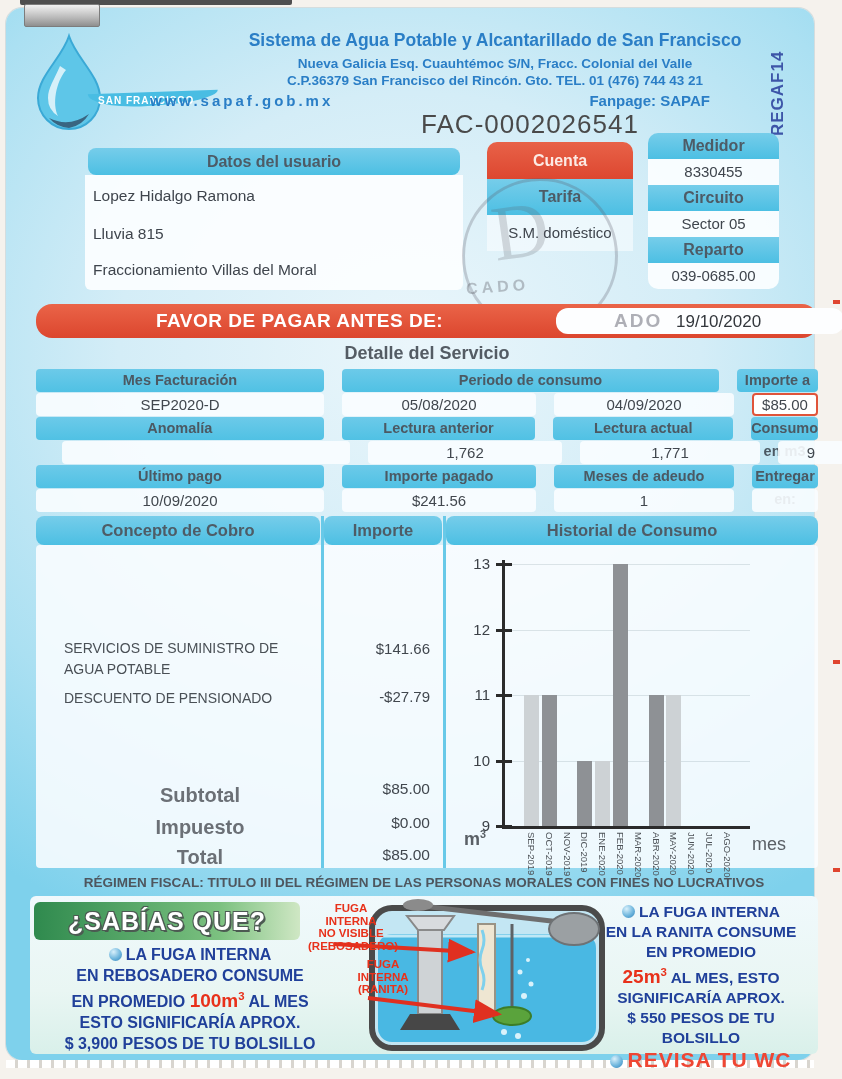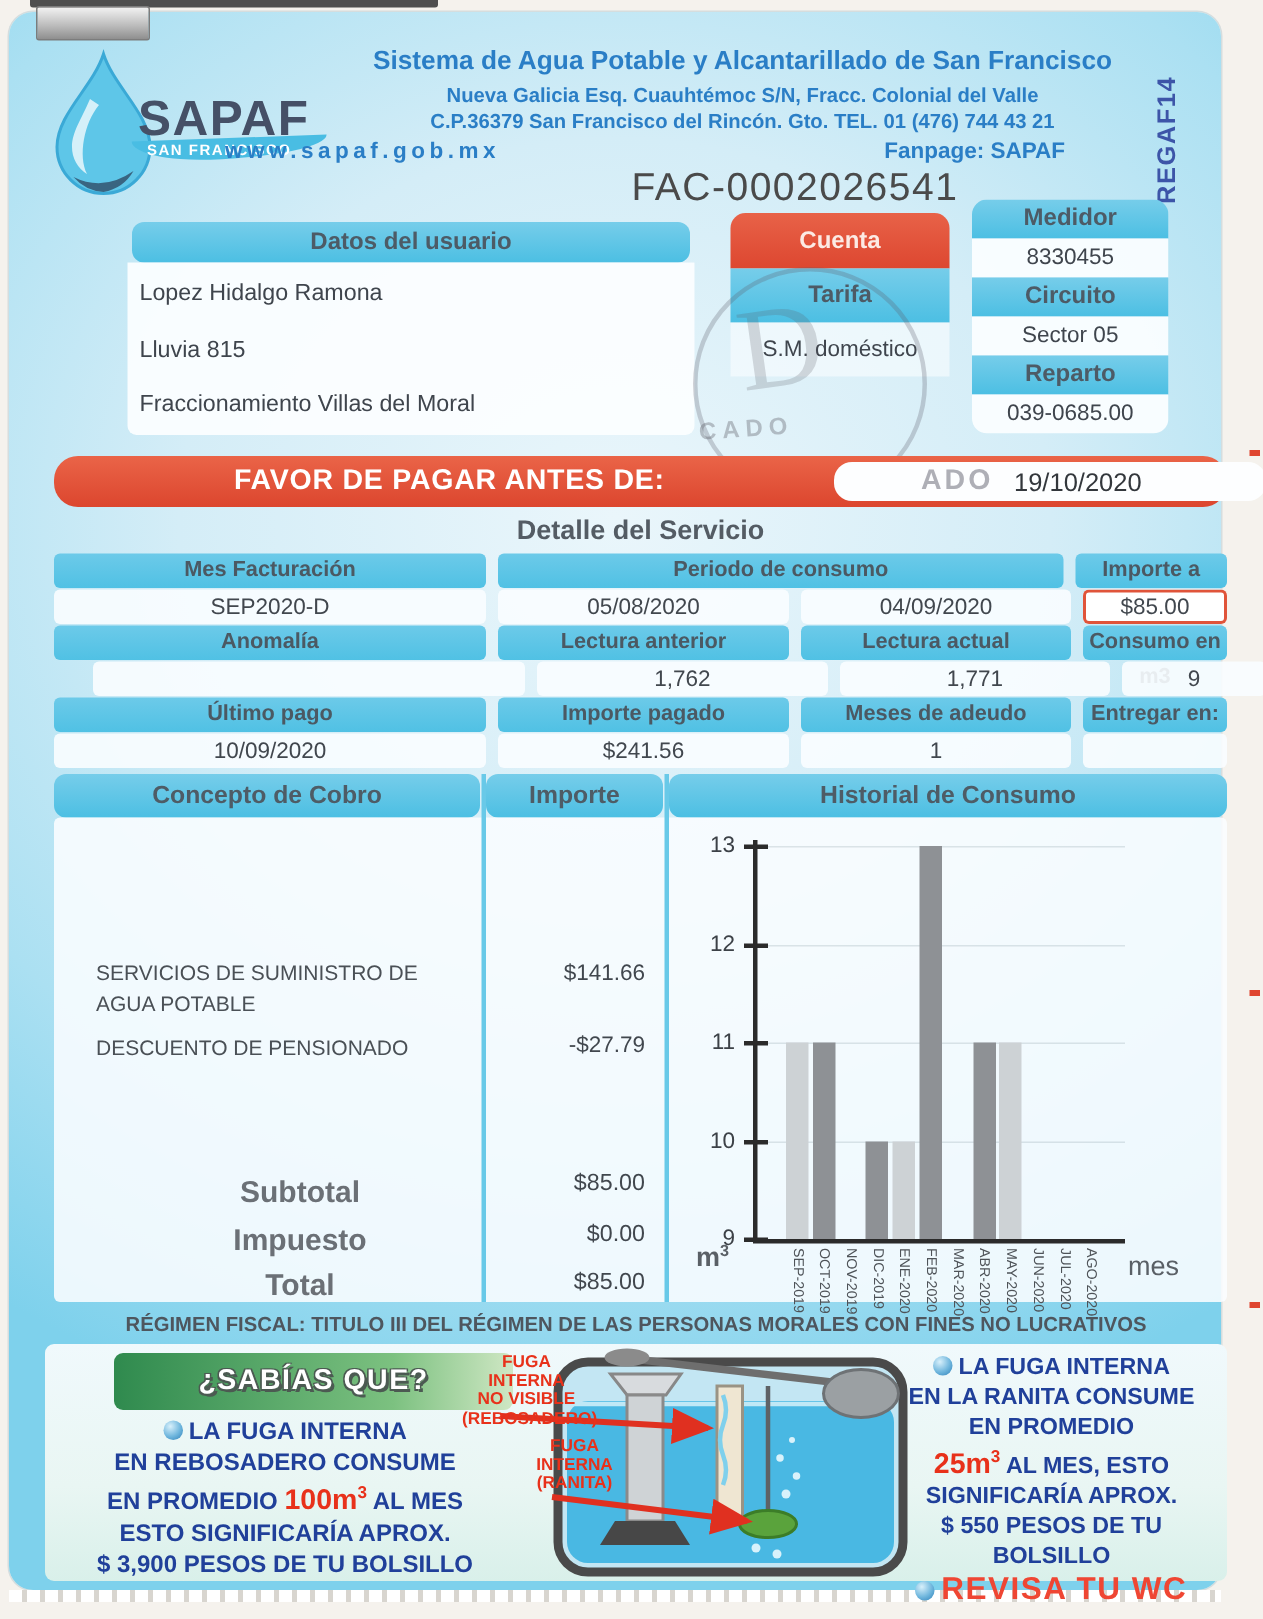--- a/index.html
+++ b/index.html
@@ -41,21 +41,21 @@
   .stamp-letter{left:492px;top:186px;font-family:"Liberation Serif",serif;font-size:78px;color:rgba(90,90,100,.22);transform:rotate(-8deg);}
   .stamp-bottom{left:466px;top:278px;font-size:16px;font-weight:bold;color:rgba(85,85,95,.35);letter-spacing:4px;transform:rotate(-4deg);}
   
   .banner{left:36px;top:304px;width:782px;height:34px;background:linear-gradient(#ea6448,#dc462e);border-radius:16px;}
   .banner .lbl{position:absolute;left:120px;top:6px;color:#fff;font-weight:bold;font-size:19px;letter-spacing:.5px;}
   .banner .datebox{position:absolute;left:520px;top:4px;width:288px;height:26px;background:#fdfeff;border-radius:12px;}
   .banner .date{position:absolute;left:120px;top:4px;font-size:17px;color:#33373c;}
   .banner .stfrag{position:absolute;left:58px;top:2px;font-size:19px;font-weight:bold;color:rgba(110,110,122,.55);letter-spacing:2px;}
   .detalle-title{left:36px;top:343px;width:782px;text-align:center;font-weight:bold;font-size:18px;color:#545c64;}
   
-  .trow{position:absolute;left:36px;width:782px;height:23px;display:flex;gap:8px;}
+  .trow{position:absolute;left:36px;width:782px;height:23px;display:flex;gap:18px;}
   .tc{border-radius:4px;line-height:23px;text-align:center;}
   .thc{background:linear-gradient(#6ccae9,#50c1e4);font-weight:bold;font-size:14.5px;color:#4b5963;}
   .tvc{background:rgba(250,253,255,.9);font-size:15px;color:#41474e;}
   .c1{width:288px;} .c2{width:194px;} .c3{width:180px;} .c4{flex:1;}
   .c23{width:377px;}
   .importe-box{box-shadow:inset 0 0 0 2px #e0543a;background:#fff;}
   
   .seg{position:absolute;top:516px;height:29px;background:linear-gradient(#76cdea,#4cbfe3);border-radius:8px;
        color:#4e5c66;font-weight:bold;font-size:16.5px;text-align:center;line-height:29px;}
   .panel{left:36px;top:545px;width:782px;height:323px;background:rgba(250,253,255,.88);border-radius:4px;}
@@ -75,22 +75,22 @@
   .xcat{position:absolute;writing-mode:vertical-rl;font-size:9.5px;color:#4e5358;height:64px;letter-spacing:0;}
   .axis{position:absolute;background:#2b2b2b;}
   .m3lbl{left:464px;top:828px;font-weight:bold;font-size:18px;color:#5a6066;}
   .meslbl{left:752px;top:834px;font-size:18px;color:#5a6066;}
   sup{font-size:.6em;}
   
   .fiscal{left:30px;top:875px;width:788px;text-align:center;font-weight:bold;font-size:13.5px;color:#4e565e;z-index:6;}
   
   .ad{left:30px;top:896px;width:788px;height:158px;background:linear-gradient(180deg,#f0f9fc 0%,#e9f6f3 60%,#d9f0ea 100%);border-radius:6px;}
   .ad-title{left:34px;top:902px;width:266px;height:38px;background:linear-gradient(90deg,#2f8a4e,#7cc180 70%,#cfe7c4);border-radius:6px;
-            color:#fff;font-weight:800;font-size:19px;text-align:center;line-height:38px;letter-spacing:1px;
-            text-shadow:2px 2px 0 #4c5a52, -1px -1px 0 #4c5a52, 1px -1px 0 #4c5a52, -1px 1px 0 #4c5a52;margin-left:42px;}
+            color:#fff;font-weight:800;font-size:25px;text-align:center;line-height:38px;letter-spacing:1px;
+            text-shadow:2px 2px 0 #4c5a52, -1px -1px 0 #4c5a52, 1px -1px 0 #4c5a52, -1px 1px 0 #4c5a52;}
   .ad-left{left:38px;top:944px;width:304px;text-align:center;color:#20409a;font-weight:bold;font-size:16px;line-height:21px;z-index:4;}
   .ad-right{left:588px;top:902px;width:226px;text-align:center;color:#20409a;font-weight:bold;font-size:15.5px;line-height:20px;z-index:4;}
   .red-em{color:#e8311a;font-size:19px;}
   .cta{color:#ef4633;font-size:21px;letter-spacing:1px;}
   .ball{display:inline-block;width:13px;height:13px;border-radius:50%;vertical-align:-1px;margin-right:4px;
         background:radial-gradient(circle at 35% 30%, #d8f0fb, #6fb6dd 55%, #2e7fb8);}
   .leak-lbl{position:absolute;color:#e8311a;font-weight:bold;font-size:11.5px;line-height:12.5px;text-align:center;z-index:5;margin-left:32px;}
   .perf{left:6px;top:1060px;width:808px;height:8px;background:repeating-linear-gradient(90deg,#ffffff 0 9px,#d8d5cf 9px 12px);}
   .redtick{width:7px;height:4px;background:#df452f;left:833px;}
 </style>
@@ -102,21 +102,20 @@
   <div class="abs top-shadow"></div>
   <div class="abs staple"></div>
   <div class="abs regaf">REGAF14</div>
 
   <div class="abs logo">
     <svg width="78" height="100" viewBox="0 0 78 100">
       <path d="M39 4 C46 26 70 44 70 66 a31 31 0 1 1 -62 0 C8 44 32 26 39 4 Z" fill="#5ec6e8" stroke="#3aa9d6" stroke-width="2"></path>
       <path d="M30 34 C24 48 18 56 18 66 a21 21 0 0 0 10 18 C22 72 26 50 36 38 Z" fill="#eaf7fc" opacity=".85"></path>
       <path d="M39 96 a29 29 0 0 1 -20 -10 q20 10 40 -4 a29 29 0 0 1 -20 14 Z" fill="#2f4c66" opacity=".8"></path>
     </svg>
-    <div class="word">SAPAF</div>
     <div class="swoosh"></div>
     <div class="sf">SAN FRANCISCO</div>
   </div>
 
   <div class="abs org">Sistema de Agua Potable y Alcantarillado de San Francisco</div>
   <div class="abs addr" style="top:56px;">Nueva Galicia Esq. Cuauhtémoc S/N, Fracc. Colonial del Valle</div>
   <div class="abs addr" style="top:73px;">C.P.36379 San Francisco del Rincón. Gto. TEL. 01 (476) 744 43 21</div>
   <div class="abs webrow">
     <span class="web">www.sapaf.gob.mx</span>
     <span>Fanpage: SAPAF</span>

